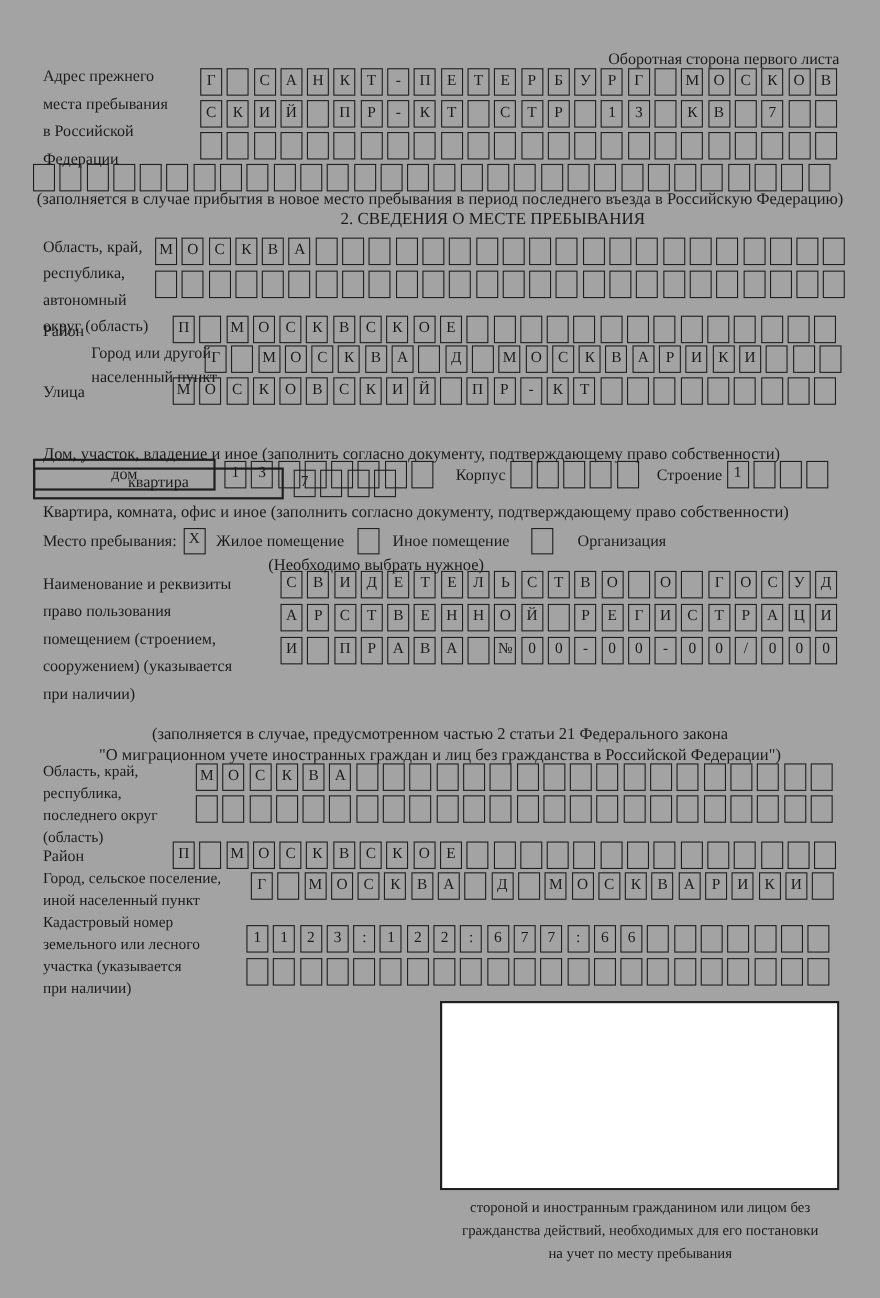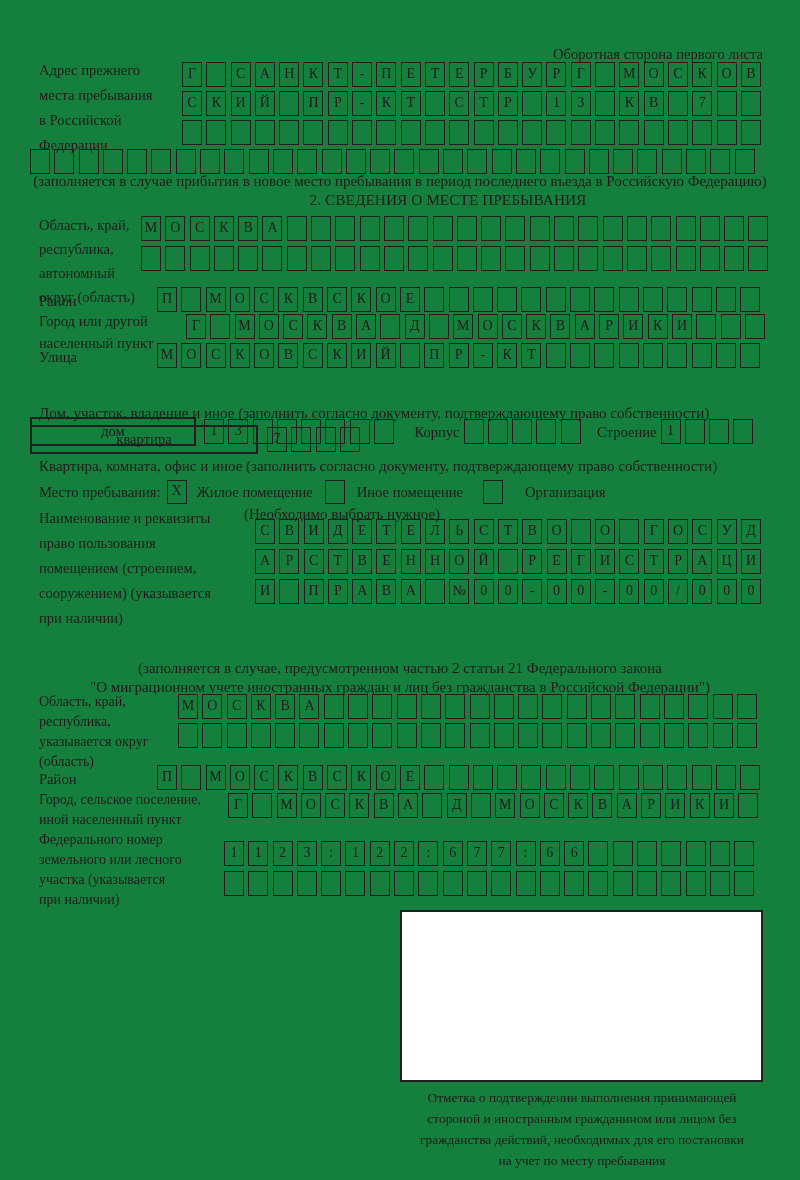--- a/index.html
+++ b/index.html
@@ -1,21 +1,21 @@
 <!DOCTYPE html>
 <html lang="ru"><head>
 <meta charset="utf-8">
 <style>
   html,body{margin:0;padding:0;background:#fff;}
-  .page{position:relative;width:800px;height:1180px;background:#15803d;overflow:hidden;
+  .page{position:relative;width:800px;height:1180px;background:#a3a3a3;overflow:hidden;
         font-family:"Liberation Serif","DejaVu Serif",serif;color:#1b1b1b;}
   .abs{position:absolute;}
   .label{font-size:14.6px;line-height:24px;}
   .lh25{line-height:25px;}
-  .lh22{line-height:22px;}
+  .lh22{line-height:22px;margin-left:44px;}
   .lh20{line-height:20px;font-size:14px;}
   .note{font-size:15px;line-height:17px;}
   .center{left:0;width:800px;text-align:center;}
   .title{font-weight:normal;font-size:15.4px;margin-left:48px;}
   .cellrow{white-space:nowrap;height:25px;}
   .grid .cellrow{margin-bottom:5px;}
   .grid.tight .cellrow{margin-bottom:4px;}
   .cell{display:inline-block;box-sizing:border-box;width:20px;height:25px;margin-right:4.3px;
         border:1.8px solid #1f1f1f;text-align:center;font-size:14px;line-height:21px;vertical-align:top;}
   .bigbox{box-sizing:border-box;border:2px solid #1f1f1f;display:flex;align-items:center;
@@ -92,70 +92,69 @@
     <span class="label">Место пребывания:</span>
     <span class="chk" style="margin-left:6px;">X</span>
     <span class="label" style="margin-left:10px;">Жилое помещение</span>
     <span class="chk" style="margin-left:12px;"></span>
     <span class="label" style="margin-left:12px;">Иное помещение</span>
     <span class="chk" style="margin-left:20px;"></span>
     <span class="label" style="margin-left:22px;">Организация</span>
   </div>
   <div class="abs note" style="left:0;width:684px;text-align:center;top:506px;">(Необходимо выбрать нужное)</div>
 
-  <div class="abs label lh25" style="left:39px;top:506px;">
+  <div class="abs label lh25" style="left:39px;top:519px;">
       <div>Наименование и реквизиты</div>
       <div>право пользования</div>
       <div>помещением (строением,</div>
       <div>сооружением) (указывается</div>
       <div>при наличии)</div>
     </div>
   <div class="abs grid" style="left:255px;top:519px;">
     <div class="cellrow"><span class="cell">С</span><span class="cell">В</span><span class="cell">И</span><span class="cell">Д</span><span class="cell">Е</span><span class="cell">Т</span><span class="cell">Е</span><span class="cell">Л</span><span class="cell">Ь</span><span class="cell">С</span><span class="cell">Т</span><span class="cell">В</span><span class="cell">О</span><span class="cell"></span><span class="cell">О</span><span class="cell"></span><span class="cell">Г</span><span class="cell">О</span><span class="cell">С</span><span class="cell">У</span><span class="cell">Д</span></div>
     <div class="cellrow"><span class="cell">А</span><span class="cell">Р</span><span class="cell">С</span><span class="cell">Т</span><span class="cell">В</span><span class="cell">Е</span><span class="cell">Н</span><span class="cell">Н</span><span class="cell">О</span><span class="cell">Й</span><span class="cell"></span><span class="cell">Р</span><span class="cell">Е</span><span class="cell">Г</span><span class="cell">И</span><span class="cell">С</span><span class="cell">Т</span><span class="cell">Р</span><span class="cell">А</span><span class="cell">Ц</span><span class="cell">И</span></div>
     <div class="cellrow"><span class="cell">И</span><span class="cell"></span><span class="cell">П</span><span class="cell">Р</span><span class="cell">А</span><span class="cell">В</span><span class="cell">А</span><span class="cell"></span><span class="cell">№</span><span class="cell">0</span><span class="cell">0</span><span class="cell">-</span><span class="cell">0</span><span class="cell">0</span><span class="cell">-</span><span class="cell">0</span><span class="cell">0</span><span class="cell">/</span><span class="cell">0</span><span class="cell">0</span><span class="cell">0</span></div>
   </div>
 
   <div class="abs note center" style="top:659px;line-height:19px;">
       <div>(заполняется в случае, предусмотренном частью 2 статьи 21 Федерального закона</div>
       <div>"О миграционном учете иностранных граждан и лиц без гражданства в Российской Федерации")</div>
     </div>
 
   <div class="abs label lh20" style="left:39px;top:692px;">
       <div>Область, край,</div>
       <div>республика,</div>
-      <div>указывается округ</div>
+      <div>последнего округ</div>
       <div>(область)</div>
     </div>
   <div class="abs grid tight" style="left:178px;top:694px;">
     <div class="cellrow"><span class="cell">М</span><span class="cell">О</span><span class="cell">С</span><span class="cell">К</span><span class="cell">В</span><span class="cell">А</span><span class="cell"></span><span class="cell"></span><span class="cell"></span><span class="cell"></span><span class="cell"></span><span class="cell"></span><span class="cell"></span><span class="cell"></span><span class="cell"></span><span class="cell"></span><span class="cell"></span><span class="cell"></span><span class="cell"></span><span class="cell"></span><span class="cell"></span><span class="cell"></span><span class="cell"></span><span class="cell"></span></div>
     <div class="cellrow"><span class="cell"></span><span class="cell"></span><span class="cell"></span><span class="cell"></span><span class="cell"></span><span class="cell"></span><span class="cell"></span><span class="cell"></span><span class="cell"></span><span class="cell"></span><span class="cell"></span><span class="cell"></span><span class="cell"></span><span class="cell"></span><span class="cell"></span><span class="cell"></span><span class="cell"></span><span class="cell"></span><span class="cell"></span><span class="cell"></span><span class="cell"></span><span class="cell"></span><span class="cell"></span><span class="cell"></span></div>
   </div>
 
   <div class="abs label" style="left:39px;top:767px;">Район</div>
   <div class="abs cellrow" style="left:157px;top:765px;"><span class="cell">П</span><span class="cell"></span><span class="cell">М</span><span class="cell">О</span><span class="cell">С</span><span class="cell">К</span><span class="cell">В</span><span class="cell">С</span><span class="cell">К</span><span class="cell">О</span><span class="cell">Е</span><span class="cell"></span><span class="cell"></span><span class="cell"></span><span class="cell"></span><span class="cell"></span><span class="cell"></span><span class="cell"></span><span class="cell"></span><span class="cell"></span><span class="cell"></span><span class="cell"></span><span class="cell"></span><span class="cell"></span><span class="cell"></span></div>
 
   <div class="abs label lh20" style="left:39px;top:790px;">
       <div>Город, сельское поселение,</div>
       <div>иной населенный пункт</div>
     </div>
   <div class="abs cellrow" style="left:228px;top:793px;"><span class="cell">Г</span><span class="cell"></span><span class="cell">М</span><span class="cell">О</span><span class="cell">С</span><span class="cell">К</span><span class="cell">В</span><span class="cell">А</span><span class="cell"></span><span class="cell">Д</span><span class="cell"></span><span class="cell">М</span><span class="cell">О</span><span class="cell">С</span><span class="cell">К</span><span class="cell">В</span><span class="cell">А</span><span class="cell">Р</span><span class="cell">И</span><span class="cell">К</span><span class="cell">И</span><span class="cell"></span></div>
 
   <div class="abs label lh20" style="left:39px;top:830px;">
-      <div>Федерального номер</div>
+      <div>Кадастровый номер</div>
       <div>земельного или лесного</div>
       <div>участка (указывается</div>
       <div>при наличии)</div>
     </div>
   <div class="abs grid" style="left:224px;top:841px;">
     <div class="cellrow"><span class="cell">1</span><span class="cell">1</span><span class="cell">2</span><span class="cell">3</span><span class="cell">:</span><span class="cell">1</span><span class="cell">2</span><span class="cell">2</span><span class="cell">:</span><span class="cell">6</span><span class="cell">7</span><span class="cell">7</span><span class="cell">:</span><span class="cell">6</span><span class="cell">6</span><span class="cell"></span><span class="cell"></span><span class="cell"></span><span class="cell"></span><span class="cell"></span><span class="cell"></span><span class="cell"></span></div>
     <div class="cellrow"><span class="cell"></span><span class="cell"></span><span class="cell"></span><span class="cell"></span><span class="cell"></span><span class="cell"></span><span class="cell"></span><span class="cell"></span><span class="cell"></span><span class="cell"></span><span class="cell"></span><span class="cell"></span><span class="cell"></span><span class="cell"></span><span class="cell"></span><span class="cell"></span><span class="cell"></span><span class="cell"></span><span class="cell"></span><span class="cell"></span><span class="cell"></span><span class="cell"></span></div>
   </div>
 
   <div class="abs stamp" style="left:400px;top:910px;width:363px;height:172px;"></div>
   <div class="abs cap" style="left:398px;top:1087px;width:368px;">
-      <div>Отметка о подтверждении выполнения принимающей</div>
       <div>стороной и иностранным гражданином или лицом без</div>
       <div>гражданства действий, необходимых для его постановки</div>
       <div>на учет по месту пребывания</div>
     </div>
 
 </div>
 
 </body></html>

